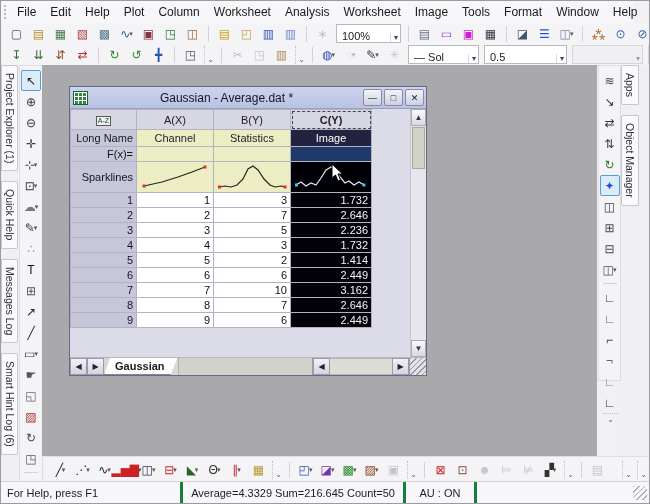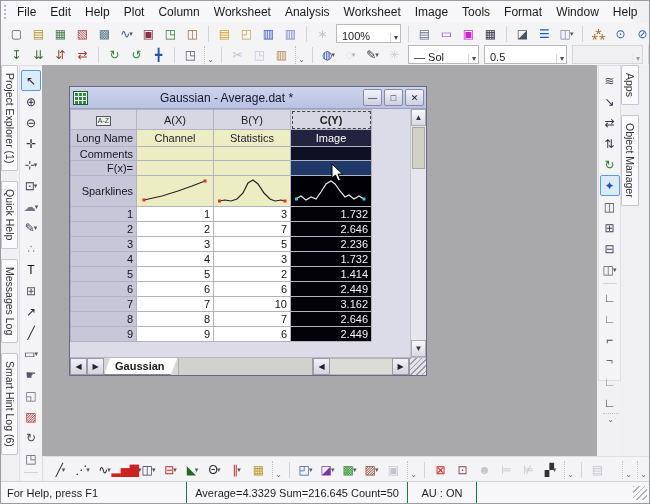--- a/index.html
+++ b/index.html
@@ -92,21 +92,21 @@
   .sheettab{display:flex;align-items:center;padding:0 12px 0 10px;background:#fdfdfb;font-weight:bold;
             border:1px solid #888;border-top:none;clip-path:polygon(6px 0,100% 0,calc(100% - 7px) 100%,0 100%);}
   .tabspace{flex:1;background:#d2d2cc;border-left:1px solid #b0b0a8;}
   .hscroll{width:96px;display:flex;align-items:stretch;border-left:1px solid #9a9aac;}
   .htrack{flex:1;background:#dcdcd6;border-top:1px solid #b8b8b0;border-bottom:1px solid #b8b8b0;}
   .wgrip{width:16px;background:#e4e4e8;border-left:1px solid #9a9aac;
          background-image:repeating-linear-gradient(135deg,#9a9aa4 0 1px,transparent 1px 4px);}
   
   .statusbar{position:absolute;left:0;right:0;bottom:0;height:21px;background:#f7f7f9;border-top:1px solid #d2d2d6;
              display:flex;align-items:center;font-size:11px;color:#1c1c24;}
-  .seg{display:flex;align-items:center;height:100%;border-left:1px solid #15803d;padding:0 8px;}
+  .seg{display:flex;align-items:center;height:100%;border-left:3px solid #15803d;padding:0 8px;}
   .seg.first{flex:1;border-left:none;padding-left:6px;}
   .seg.au{width:52px;justify-content:center;}
   .seg.spare{width:140px;}
   .sgrip{width:14px;height:14px;margin-right:2px;
          background-image:repeating-linear-gradient(135deg,#b0b0ba 0 1px,transparent 1px 4px);}
   
   .cursor{position:absolute;left:330px;top:162px;z-index:50;pointer-events:none;}
 </style>
 </head>
 <body>
@@ -452,26 +452,20 @@
             <td class="corner"><span class="azicon">A-Z</span></td>
             <td>A(X)</td>
             <td>B(Y)</td>
             <td class="chsel">C(Y)</td>
           </tr>
           <tr class="r-ln">
             <td class="rl">Long Name</td>
             <td class="hy">Channel</td>
             <td class="hy">Statistics</td>
             <td class="hc c-ln">Image</td>
-          </tr>
-          <tr class="r-cm">
-            <td class="rl">Comments</td>
-            <td class="hy"></td>
-            <td class="hy"></td>
-            <td class="hc c-cm"></td>
           </tr>
           <tr class="r-fx">
             <td class="rl">F(x)=</td>
             <td class="hy"></td>
             <td class="hy"></td>
             <td class="hc c-fx"></td>
           </tr>
           <tr class="r-sp">
             <td class="rl">Sparklines</td>
             <td class="hy sparkcell">

